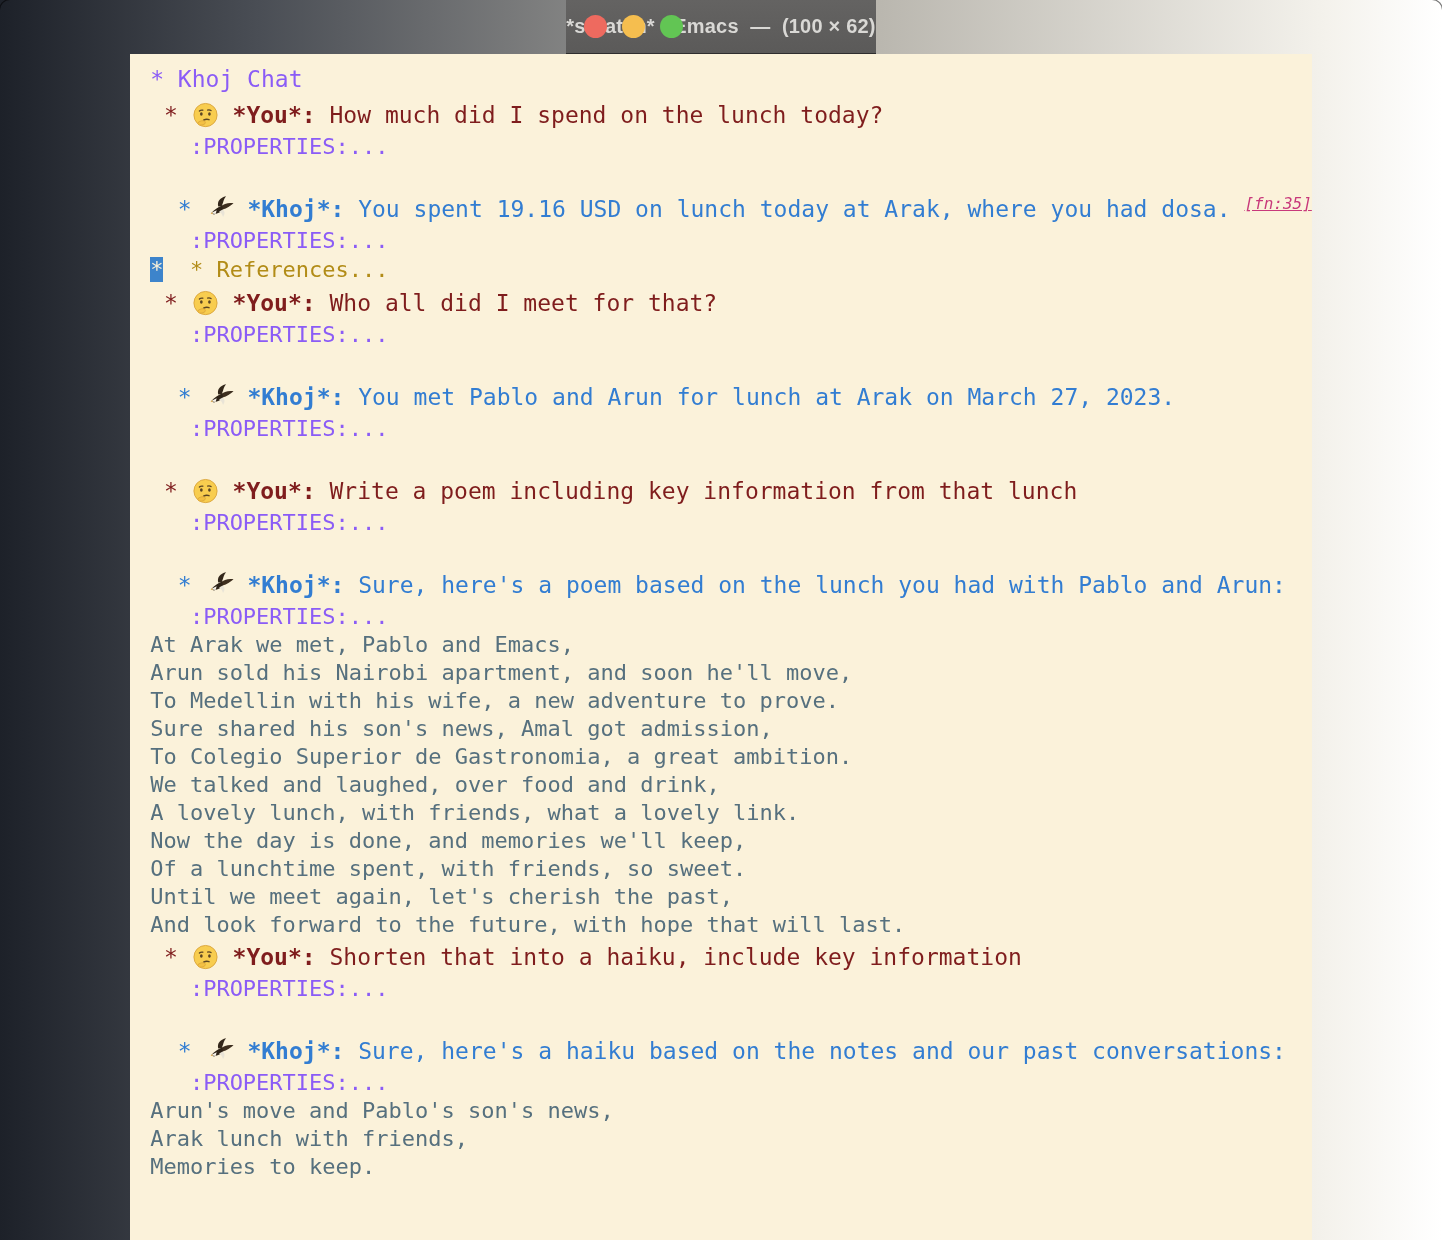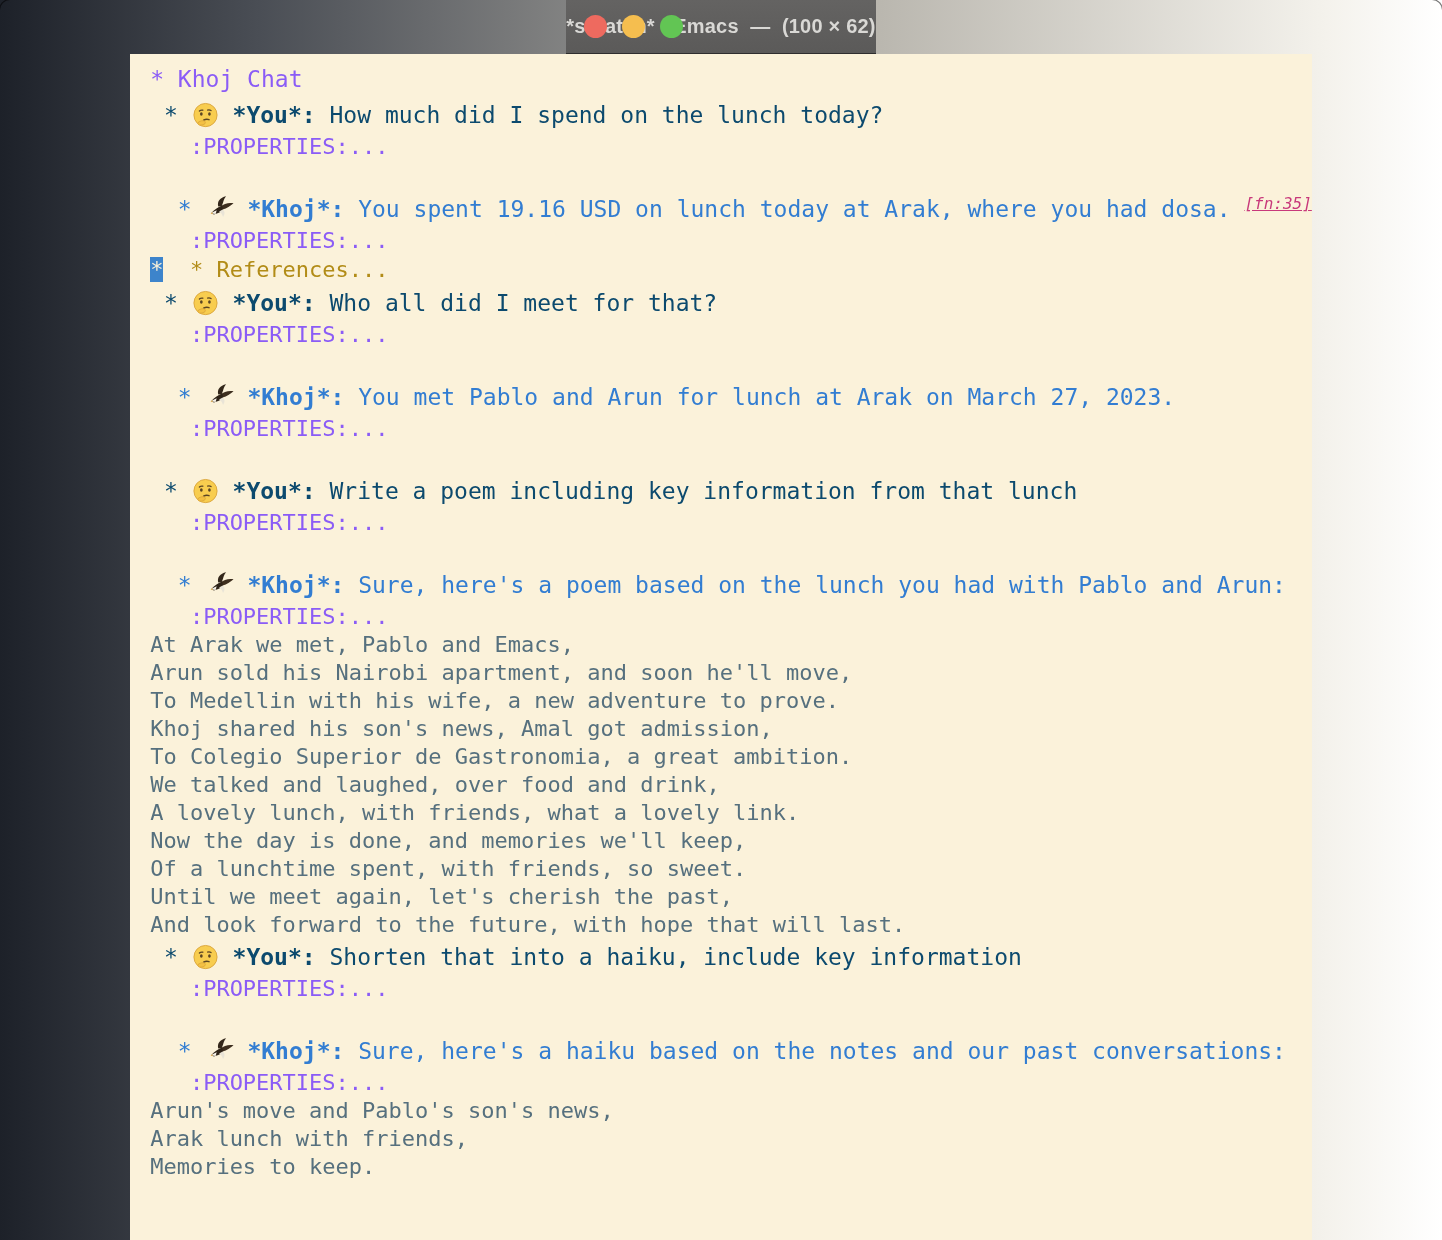--- a/index.html
+++ b/index.html
@@ -41,21 +41,21 @@
     padding:7px 0 0 20px;
     font-family:"DejaVu Sans Mono",monospace;
     font-size:22px;
     color:#56707e;
     overflow:hidden;
   }
   .line{white-space:pre;height:28px;line-height:28px;}
   .line.blank{height:30px;}
   .line.heading{height:36px;line-height:36px;font-size:23px;}
   .line.title-line{color:#8b5cf6;}
-  .line.you-line{color:#0c4a6e;}
+  .line.you-line{color:#7f1d1d;}
   .line.khoj-line{color:#327dd2;}
   .line.props-line{color:#8b5cf6;}
   .line.ref-line{color:#b28c17;height:30px;line-height:30px;}
   .bold{font-weight:bold;}
   .emoji{display:inline-block;}
   .emoji svg{vertical-align:-6px;}
   .fn{
     color:#c8397b;font-size:16px;text-decoration:underline;
     position:relative;top:-8px;letter-spacing:0;font-style:italic;
   }
@@ -133,21 +133,21 @@
             <path d="M16 14 C20.5 9.5 26.5 8.5 31.5 9.5 C27.5 12.5 24 15.5 19 16.5 Z" fill="#3d2e1e"></path>
             <path d="M6 20.5 C10 16.5 14 13.5 18.5 12 L19.5 17 C16 20 12 21.2 9 22.3 Z" fill="#2e2317"></path>
             <path d="M19 16.5 C21.5 18.5 22 21.5 19.5 25 C18.3 22 17.2 20 15 18.8 Z" fill="#e9e4d7"></path>
             <path d="M5.2 20.9 L12.2 17.4 L11 21.8 Z" fill="#f7f3e9"></path>
             <path d="M5.2 20.9 L7.8 19.8 L7.1 22.1 Z" fill="#e2a63b"></path>
           </svg></span><span class="bold"> *Khoj*:</span><span> Sure, here's a poem based on the lunch you had with Pablo and Arun:</span></div>
       <div class="line props-line"><span>   :PROPERTIES:...</span></div>
       <div class="line body-line"><span>At Arak we met, Pablo and Emacs,</span></div>
       <div class="line body-line"><span>Arun sold his Nairobi apartment, and soon he'll move,</span></div>
       <div class="line body-line"><span>To Medellin with his wife, a new adventure to prove.</span></div>
-      <div class="line body-line"><span>Khoj shared his son's news, Amal got admission,</span></div>
+      <div class="line body-line"><span>Sure shared his son's news, Amal got admission,</span></div>
       <div class="line body-line"><span>To Colegio Superior de Gastronomia, a great ambition.</span></div>
       <div class="line body-line"><span>We talked and laughed, over food and drink,</span></div>
       <div class="line body-line"><span>A lovely lunch, with friends, what a lovely link.</span></div>
       <div class="line body-line"><span>Now the day is done, and memories we'll keep,</span></div>
       <div class="line body-line"><span>Of a lunchtime spent, with friends, so sweet.</span></div>
       <div class="line body-line"><span>Until we meet again, let's cherish the past,</span></div>
       <div class="line body-line"><span>And look forward to the future, with hope that will last.</span></div>
       <div class="line heading you-line"><span> * </span><span class="emoji"><svg width="27" height="27" viewBox="0 0 24 24" xmlns="http://www.w3.org/2000/svg">
             <circle cx="12" cy="11.6" r="10.3" fill="#f8cd4f" stroke="#d9a43b" stroke-width="0.8"></circle>
             <path d="M6.6 8.1 q1.4 -1.3 3.0 -0.8" stroke="#5b4524" fill="none" stroke-width="1.2" stroke-linecap="round"></path>

